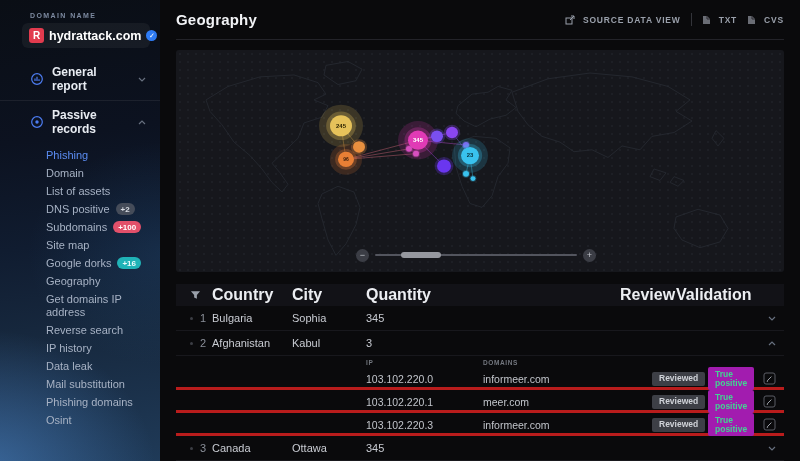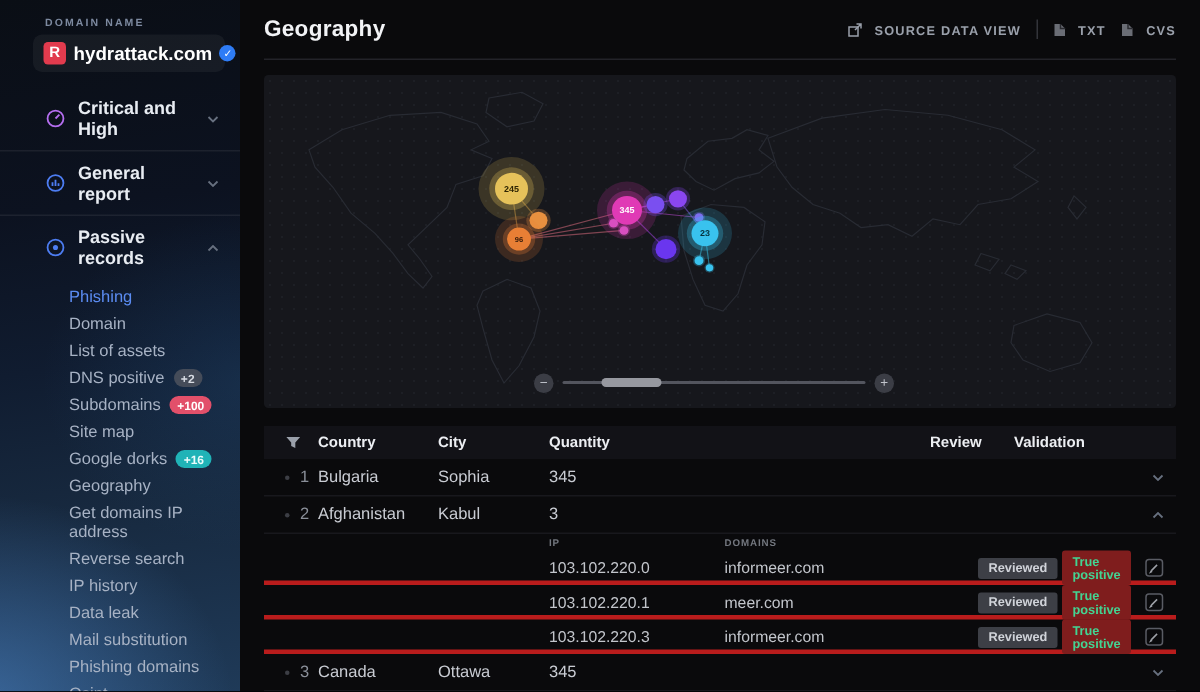--- a/index.html
+++ b/index.html
@@ -44,56 +44,46 @@
   .map-panel { margin-top:10px; height:231px; border-radius:3px; position:relative; overflow:hidden;
     background: radial-gradient(circle, #1d1f25 1px, transparent 1px) 0 0/8px 8px, #16171c; }
   .map-svg { position:absolute; inset:0; width:100%; height:100%; }
   .zoom-slider { position:absolute; left:180px; width:240px; bottom:10px; height:14px; display:flex; align-items:center; gap:6px; }
   .z-btn { width:13px; height:13px; border-radius:50%; background:#3b3d45; color:#c2c5cc; font-size:9px; line-height:12px; text-align:center; cursor:pointer; flex:0 0 13px; }
   .z-track { flex:1; height:1.5px; background:#53555e; position:relative; border-radius:1px; }
   .z-thumb { position:absolute; left:13%; top:-2px; width:40px; height:5.5px; border-radius:3px; background:#96989f; cursor:grab; }
 
   
   .geo-table { margin-top:12px; }
-  .t-head { display:grid; grid-template-columns:22px 80px 74px 1fr 56px 74px 26px; align-items:center; height:22px; padding:0 8px 0 14px; background:#121217; font-size:10px; font-weight:bold; color:#eceef2; }
+  .t-head { display:grid; grid-template-columns:22px 80px 74px 1fr 56px 74px 26px; align-items:center; height:22px; padding:0 8px 0 14px; background:#121217; font-size:16px; font-weight:bold; color:#eceef2; }
   .t-row { display:grid; grid-template-columns:22px 80px 74px 1fr 56px 74px 26px; align-items:center; height:25px; padding:0 8px 0 14px; border-bottom:1px solid #18181d; font-size:11px; color:#c9ccd3; cursor:pointer; }
   .t-idx { display:flex; align-items:center; gap:7px; color:#8a8f99; }
   .h-dot { width:3px; height:3px; border-radius:50%; background:#3c3e45; }
   .t-chev { justify-self:end; }
   .d-subhead { display:grid; grid-template-columns:176px 117px 1fr 56px 74px 26px; padding:3px 8px 1px 14px; font-size:6.5px; letter-spacing:.6px; font-weight:bold; color:#73777f; }
   .d-row { display:grid; grid-template-columns:176px 117px 1fr 56px 74px 26px; align-items:center; height:23px; padding:0 8px 0 14px; border-bottom:3px solid #b91c1c; font-size:10.5px; color:#c2c5cb; }
   .pill { display:inline-block; font-size:8.5px; font-weight:bold; padding:2.5px 7px; border-radius:2px; line-height:9px;margin-left:32px; }
   .p-rev { background:#3d3f46; color:#d0d3d9; }
-  .p-val { background:#7f1d1d; color:#43d492; }
+  .p-val { background:#a21caf; color:#43d492; }
   .edit-box { justify-self:end; cursor:pointer; display:flex; }
   svg { display:block; }
 </style>
 </head>
 <body>
 
 <div class="app">
 
   <aside class="sidebar">
     <div class="domain-label">DOMAIN NAME</div>
     <div class="domain-box">
       <span class="logo-sq">R</span>
       <span class="domain-name">hydrattack.com</span>
       <span class="verified">✓</span>
     </div>
     <nav id="side-nav">
-        <div class="nav-item">
-          <svg width="14" height="14" viewBox="0 0 14 14">
-            <circle cx="7" cy="7" r="5.3" fill="none" stroke="#b56ef0" stroke-width="1.2"></circle>
-            <path d="M7 7 L9.6 4.4" stroke="#b56ef0" stroke-width="1.2"></path>
-          </svg>
-          <span class="lbl">Critical and High</span>
-          <svg width="8" height="5" viewBox="0 0 8 5" style="">
-            <polyline points="1,1 4,4 7,1" fill="none" stroke="#67707f" stroke-width="1.2"></polyline>
-          </svg>
-        </div>
         <div class="nav-item">
           <svg width="14" height="14" viewBox="0 0 14 14">
             <circle cx="7" cy="7" r="5.3" fill="none" stroke="#4d7df2" stroke-width="1.2"></circle>
             <path d="M5 9 V6.5 M7 9 V4.8 M9 9 V7.2" stroke="#4d7df2" stroke-width="1.2"></path>
           </svg>
           <span class="lbl">General report</span>
           <svg width="8" height="5" viewBox="0 0 8 5" style="">
             <polyline points="1,1 4,4 7,1" fill="none" stroke="#67707f" stroke-width="1.2"></polyline>
           </svg>
         </div>

